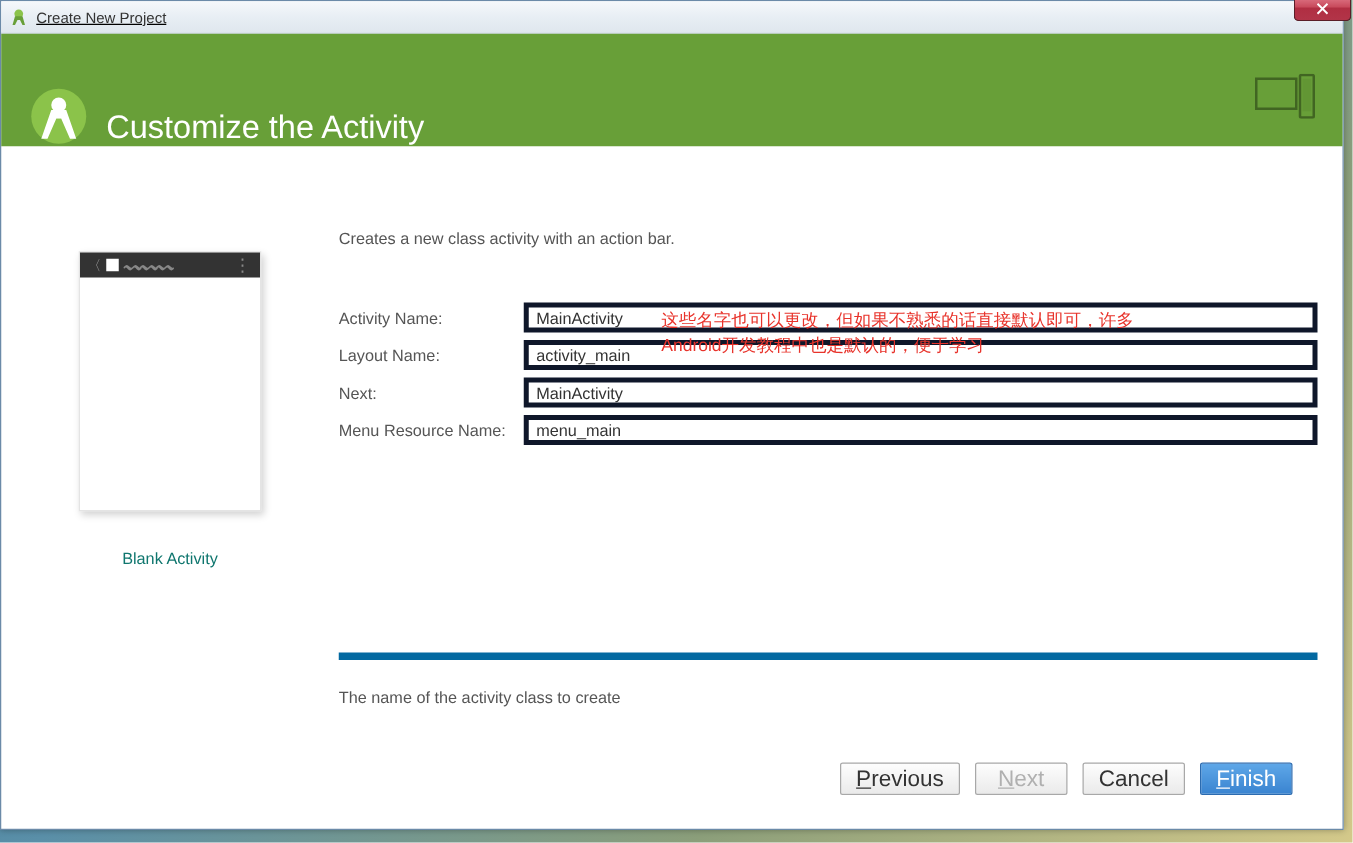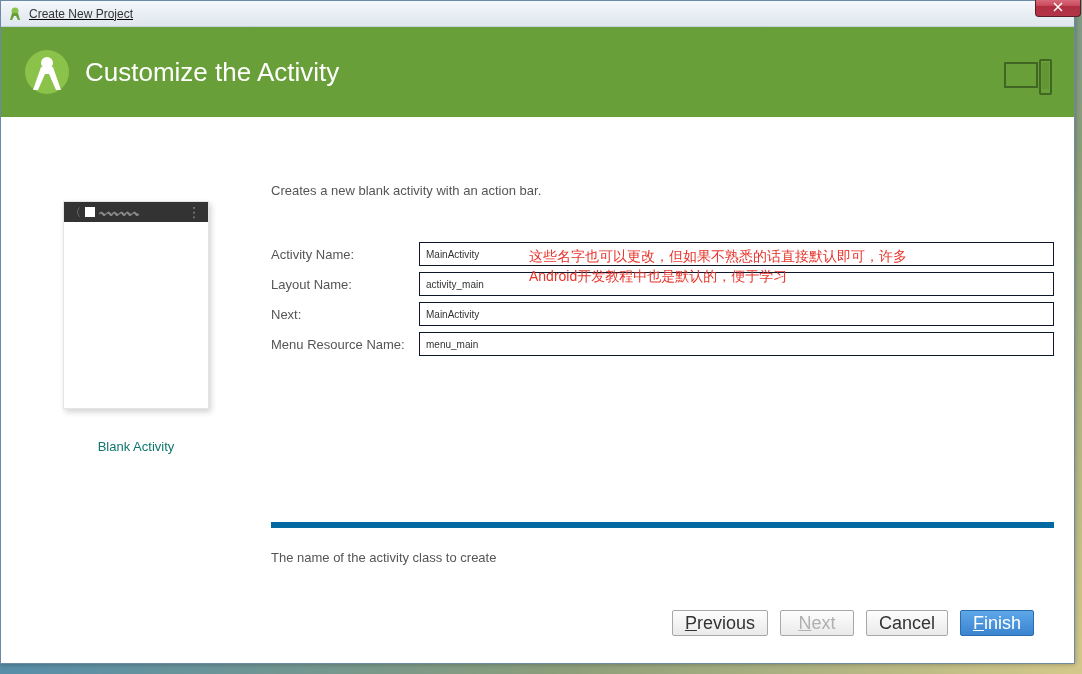--- a/index.html
+++ b/index.html
@@ -55,21 +55,21 @@
       color: #fff;
       font-size: 11px;
       cursor: pointer;
     }
     .close-btn svg { width: 10px; height: 10px; }
     
     .header {
       background: #689f38;
       height: 90px;
       display: flex;
-      align-items: center;
+      align-items: flex-end;
       padding: 0 22px;
       position: relative;
     }
     .header .logo {
       width: 48px; height: 48px;
       margin-right: 14px;
     }
     .header .heading {
       color: #fff;
       font-size: 26px;
@@ -143,23 +143,23 @@
       margin-bottom: 6px;
     }
     .form-row label {
       width: 148px;
       color: #555;
       font-size: 13px;
     }
     .form-row input {
       flex: 1;
       height: 24px;
-      border: 1px solid #0f172a;
+      border: 4px solid #0f172a;
       padding: 0 6px;
-      font-size: 10px;
+      font-size: 13px;
       font-family: inherit;
       color: #333;
       background: #fff;
     }
     .annotation {
       position: absolute;
       color: #e8332b;
       font-size: 14px;
       line-height: 20px;
       left: 258px;
@@ -257,21 +257,21 @@
             <span class="chev">〈</span>
             <span class="square"></span>
             <span class="wavy">〰〰〰</span>
             <span class="dots">⋮</span>
           </div>
         </div>
         <div class="preview-label">Blank Activity</div>
       </div>
 
       <div class="form-col">
-        <div class="description">Creates a new blank activity with an action bar.</div>
+        <div class="description">Creates a new class activity with an action bar.</div>
 
         <div class="form-row">
           <label>Activity Name:</label>
           <input type="text" value="MainActivity" style="">
         </div>
         <div class="form-row">
           <label>Layout Name:</label>
           <input type="text" value="activity_main" style="">
         </div>
         <div class="form-row">

